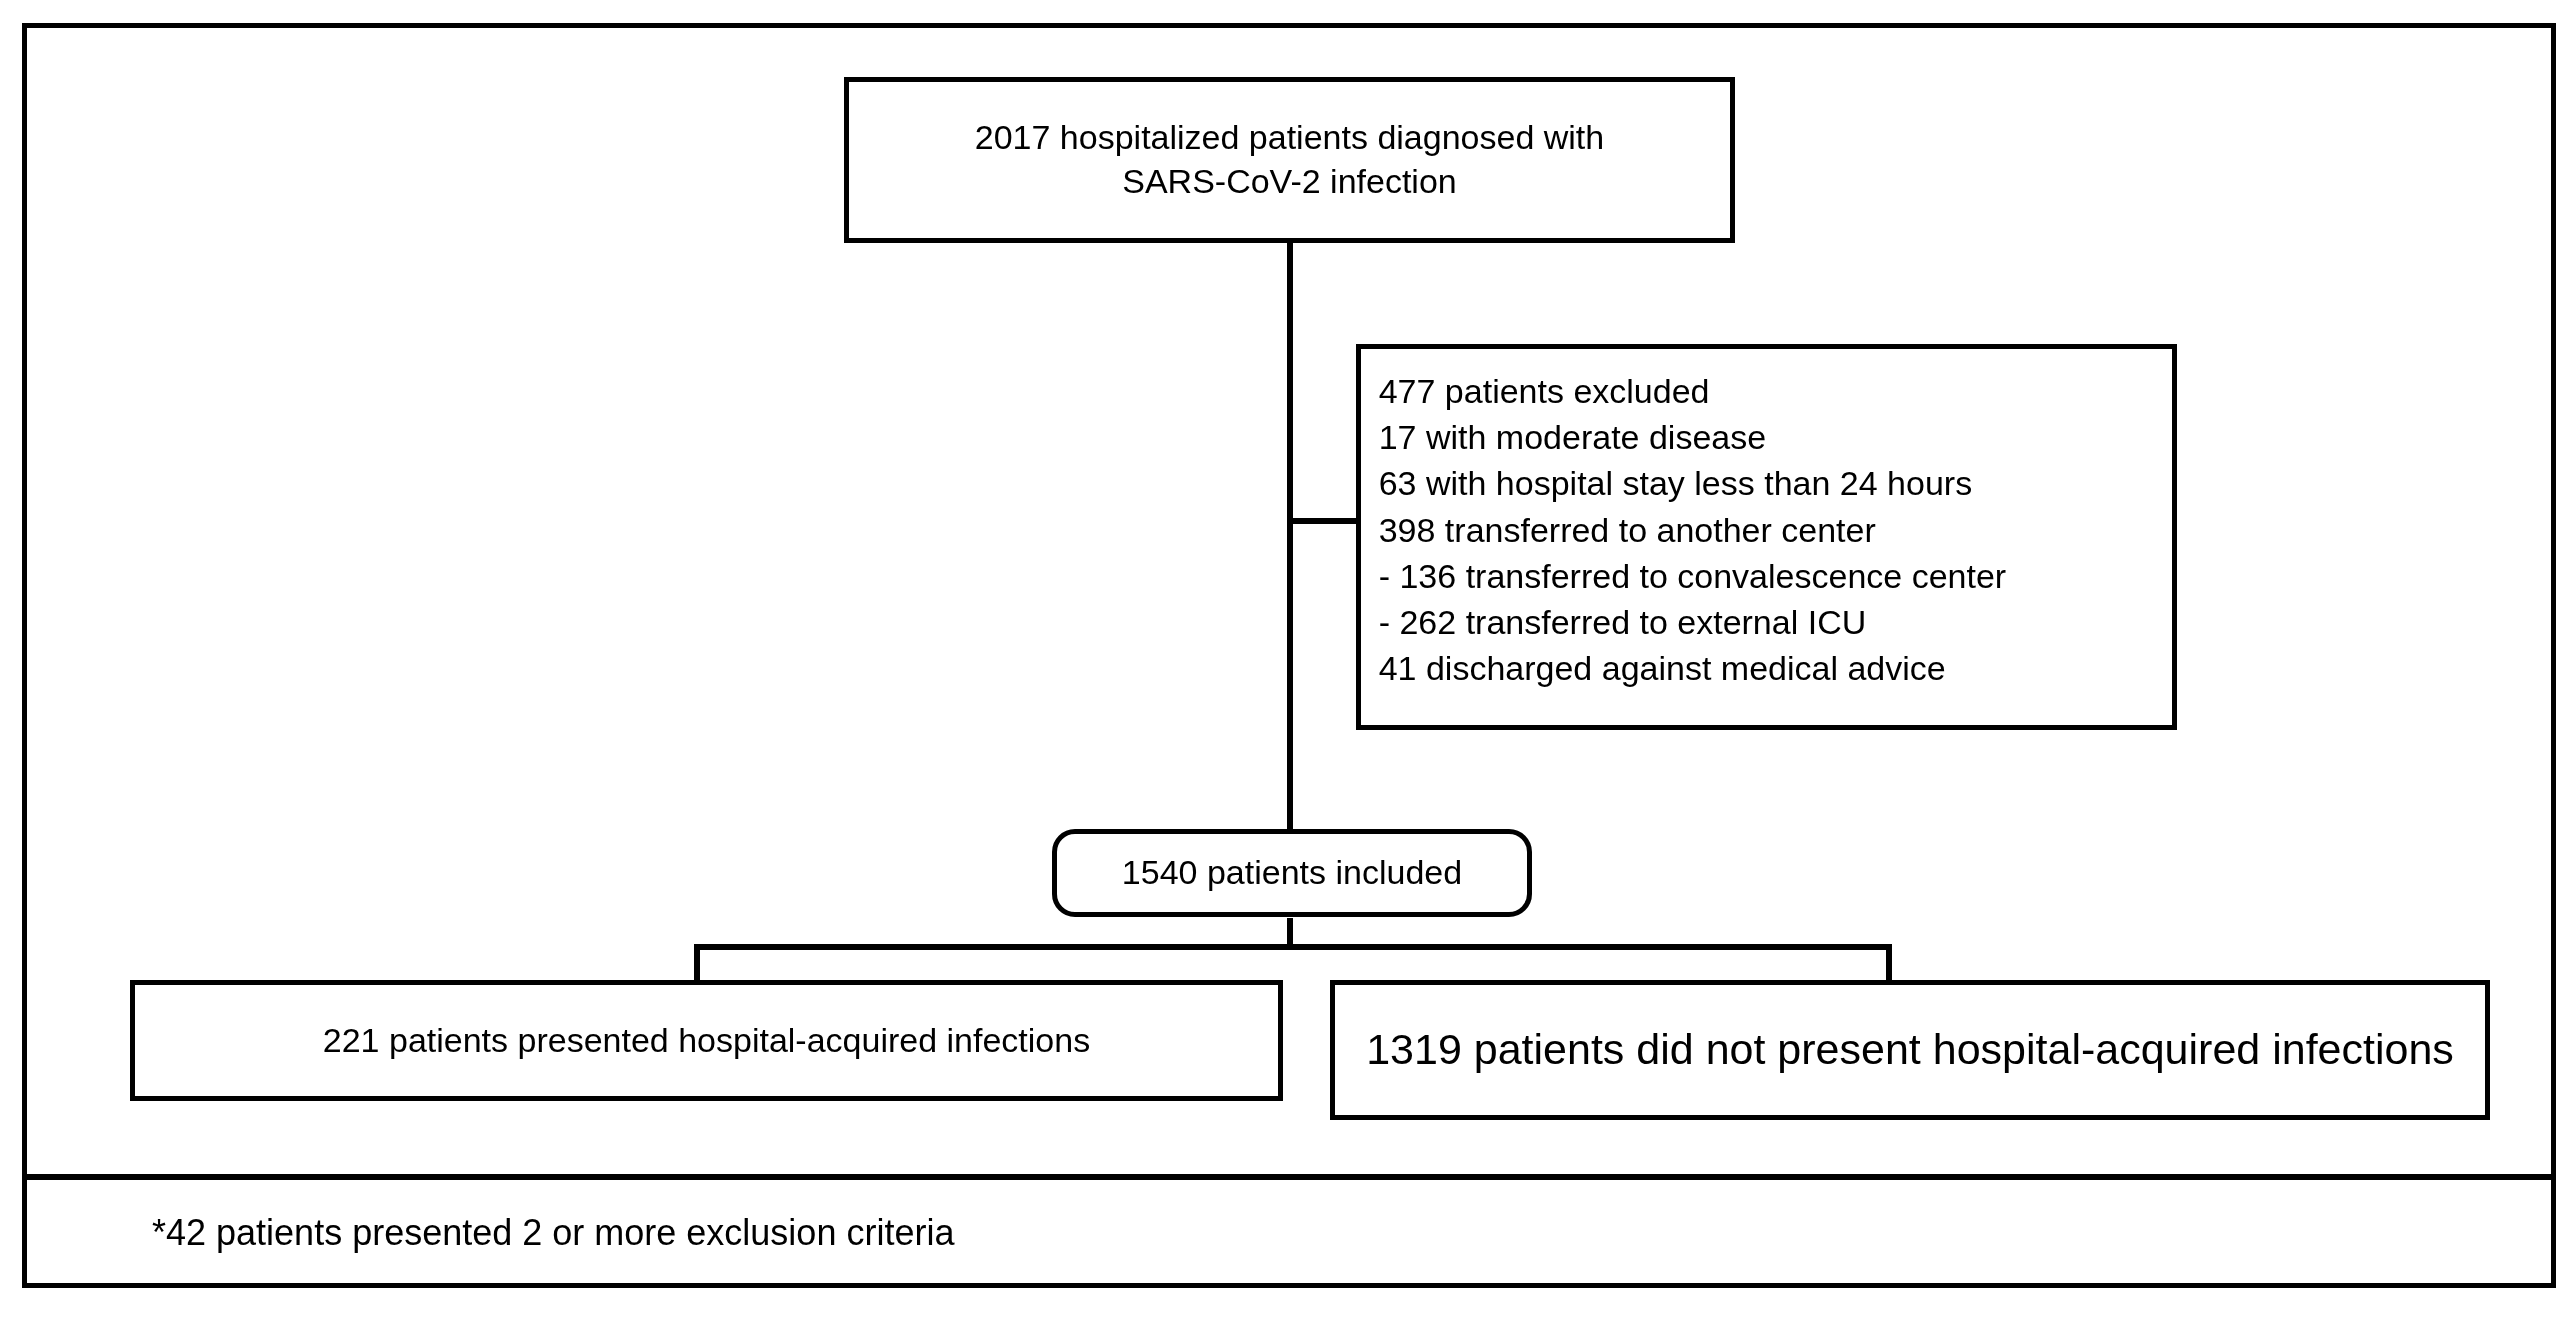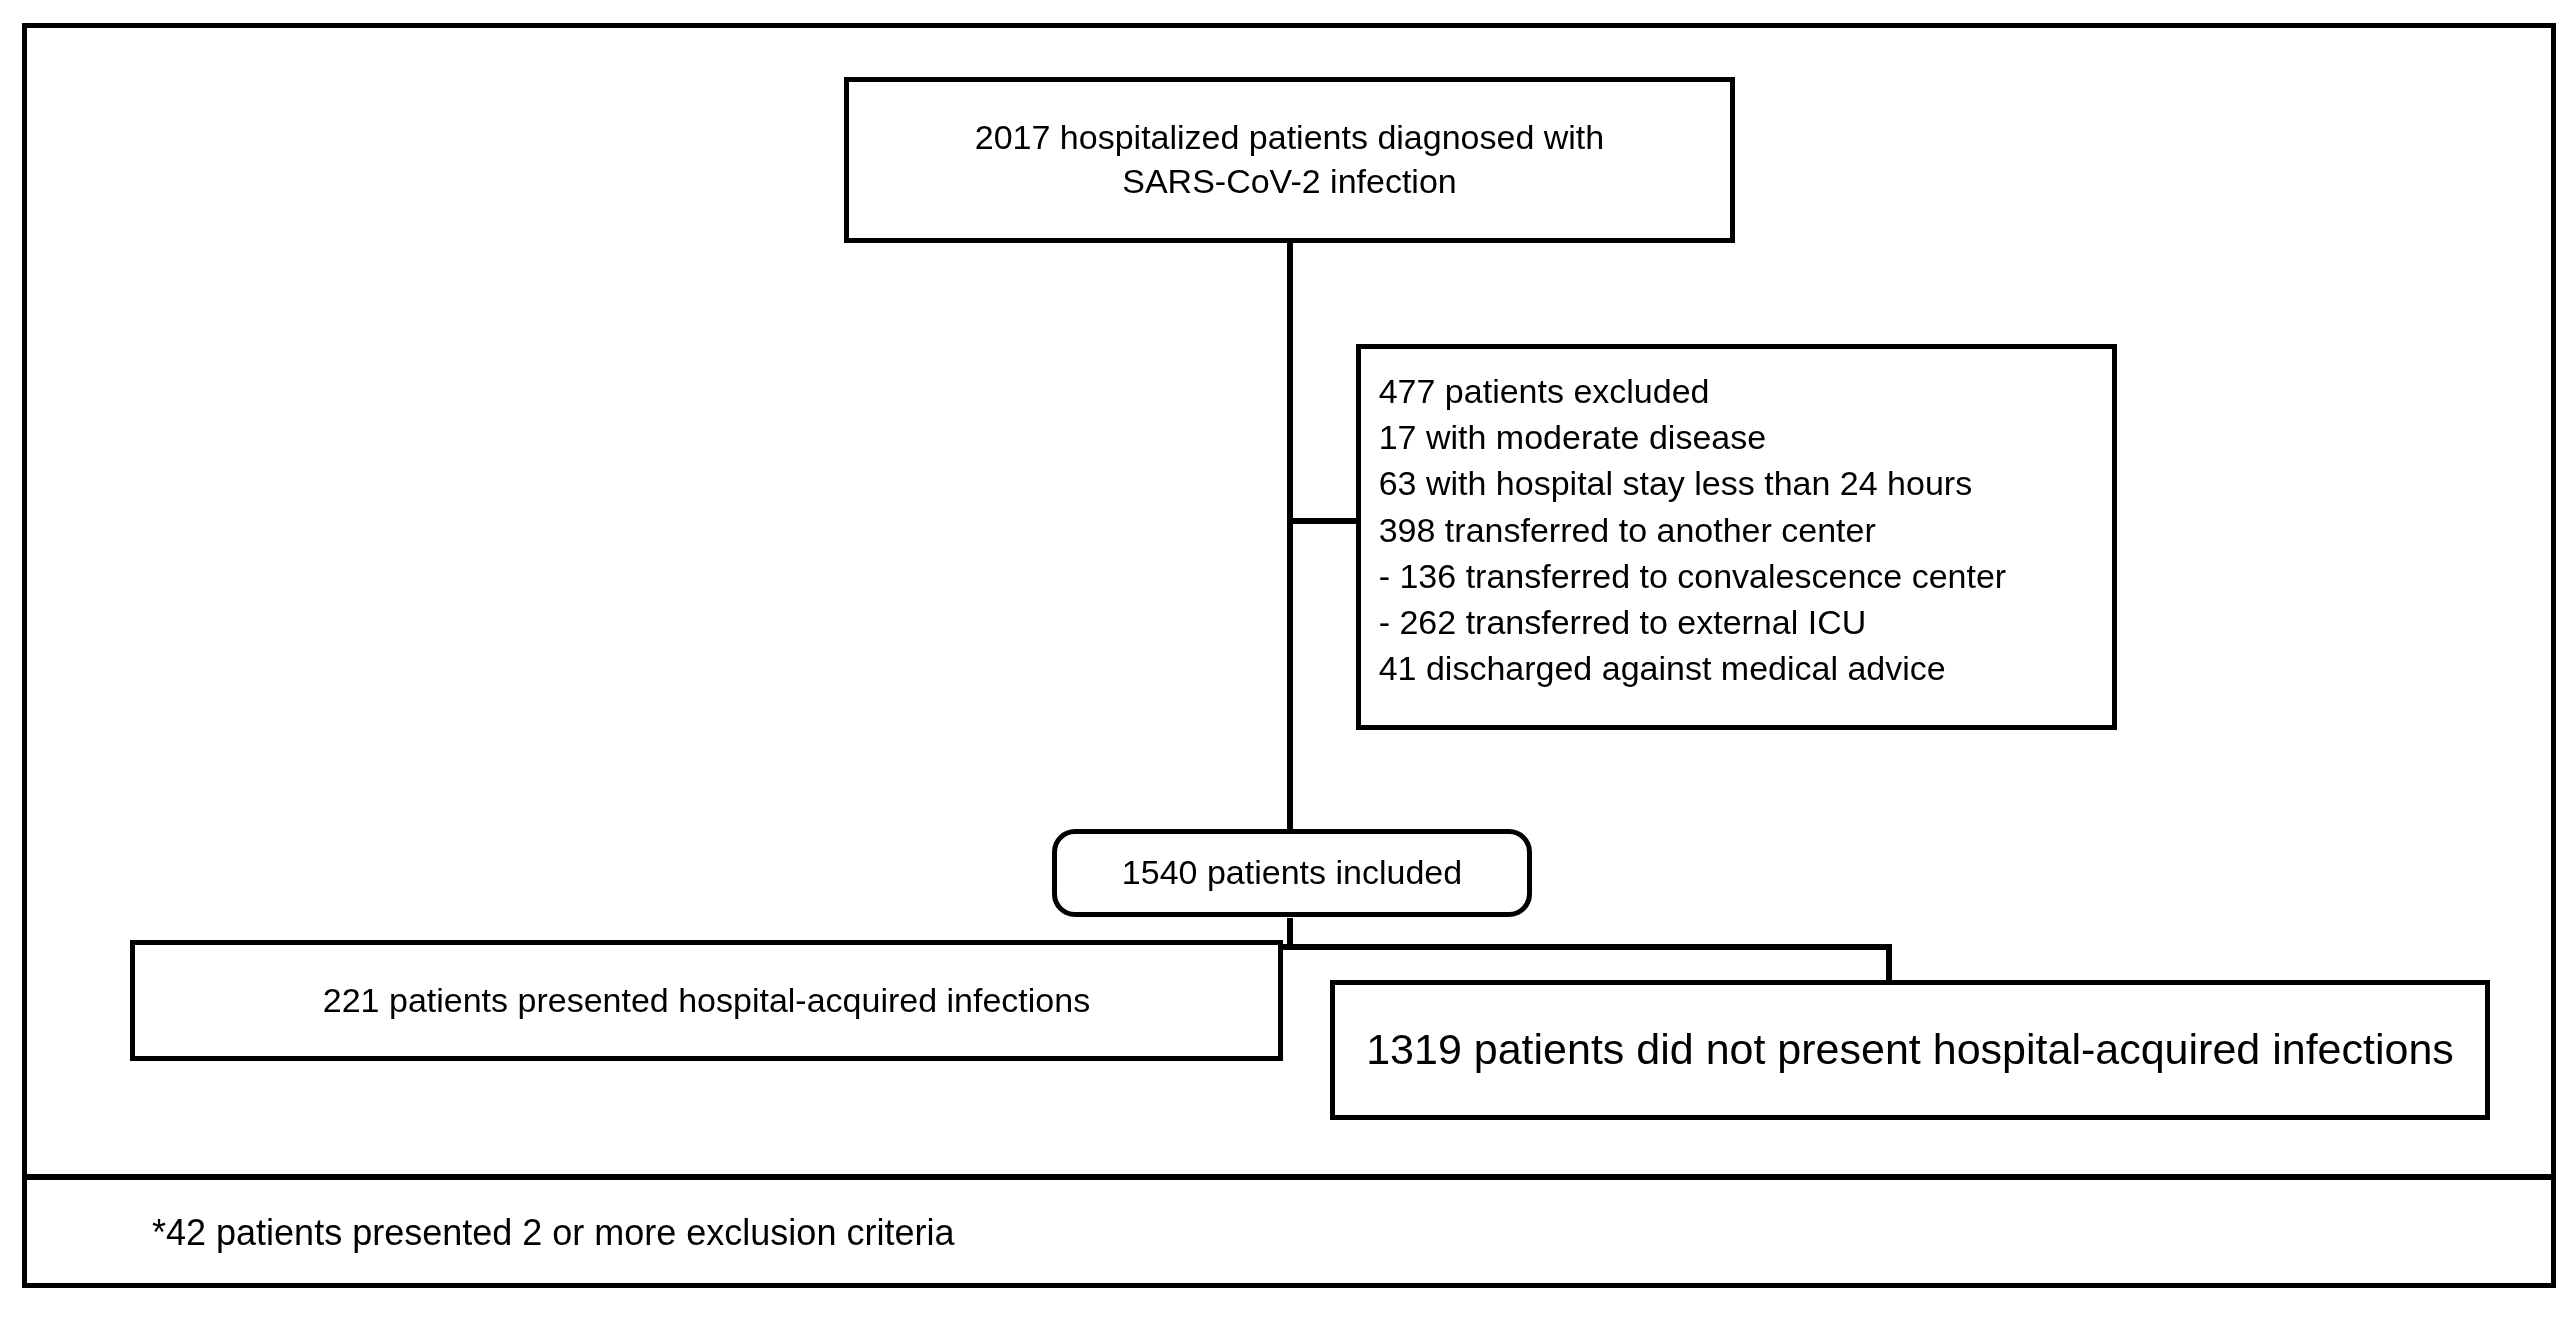--- a/index.html
+++ b/index.html
@@ -66,21 +66,21 @@
     left: 844px;
     top: 77px;
     width: 891px;
     height: 166px;
     font-size: 34px;
   }
 
   #node-excluded {
     left: 1356px;
     top: 344px;
-    width: 761px;
+    width: 821px;
     height: 386px;
     font-size: 34px;
     align-items: flex-start;
     justify-content: flex-start;
     text-align: left;
   }
   #node-excluded .txt {
     padding: 19px 0 0 17.7px;
     line-height: 1.36;
     text-align: left;
@@ -90,21 +90,21 @@
     left: 1052px;
     top: 829px;
     width: 480px;
     height: 88px;
     font-size: 34px;
     border-radius: 23px;
   }
 
   #node-hai {
     left: 130px;
-    top: 940px;
+    top: 980px;
     width: 1153px;
     height: 121px;
     font-size: 34px;
   }
 
   #node-no-hai {
     left: 1330px;
     top: 980px;
     width: 1160px;
     height: 140px;

